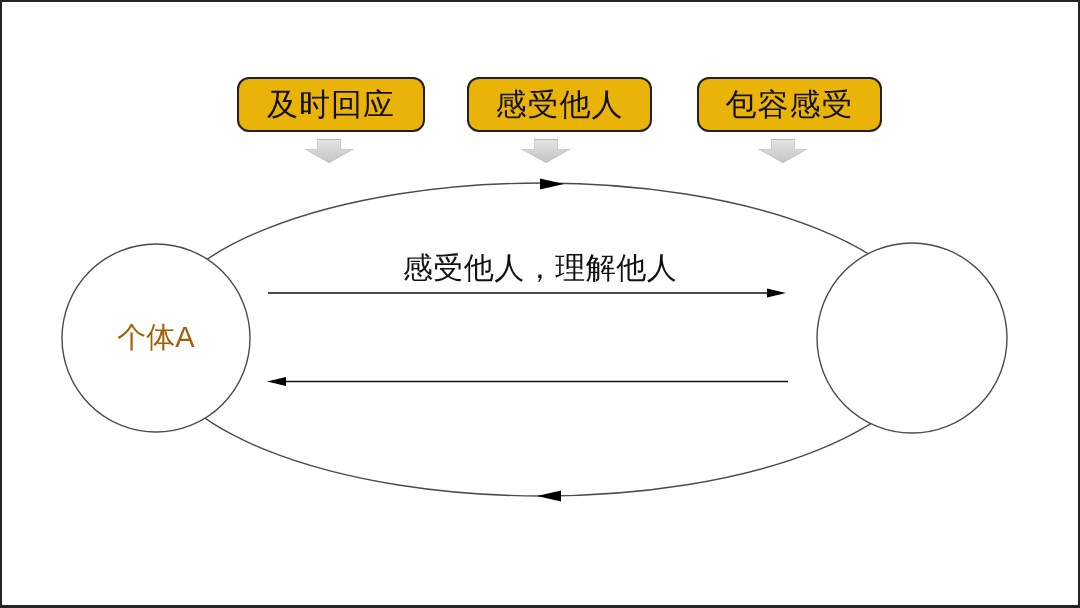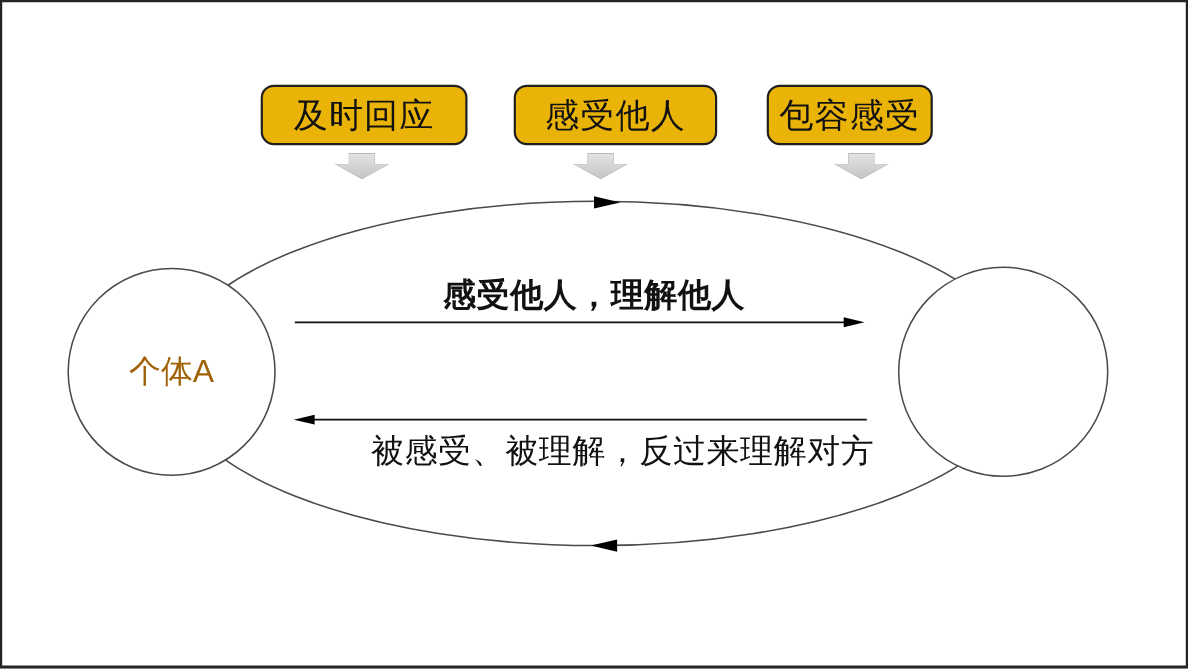--- a/index.html
+++ b/index.html
@@ -36,21 +36,21 @@
     background: #eab308;
     display: flex;
     align-items: center;
     justify-content: center;
     font-size: 31px;
     color: #111111;
     letter-spacing: 1px;
   }
   .top-box.pos-1 { left: 235px; width: 188px; }
   .top-box.pos-2 { left: 465px; width: 185px; }
-  .top-box.pos-3 { left: 695px; width: 151px; }
+  .top-box.pos-3 { left: 695px; width: 185px; }
 
   
   .down-arrow {
     position: absolute;
     top: 137px;
     width: 50px;
     height: 24px;
     clip-path: polygon(26% 0%, 74% 0%, 74% 42%, 100% 42%, 50% 100%, 0% 42%, 26% 42%);
     background: #b7b7b7;
   }
@@ -66,21 +66,21 @@
 
   
   .flow-label {
     position: absolute;
     transform: translateX(-50%);
     white-space: nowrap;
     font-size: 30px;
     color: #111111;
     letter-spacing: 0.5px;
   }
-  .flow-label.forward { left: 538px; top: 246px; font-weight: bold; }
+  .flow-label.forward { left: 538px; top: 246px; }
   .flow-label.backward { left: 564px; top: 388px; }
 
   
   .node-label {
     position: absolute;
     transform: translate(-50%, -50%);
     white-space: nowrap;
     font-size: 29px;
     color: #a16207;
   }
@@ -125,17 +125,16 @@
       <div class="fill"></div>
     </div>
   <div class="down-arrow pos-2">
       <div class="fill"></div>
     </div>
   <div class="down-arrow pos-3">
       <div class="fill"></div>
     </div>
 
   <div class="flow-label forward">感受他人，理解他人</div>
-  <div class="flow-label backward">被感受、被理解，反过来理解对方</div>
 
   <div class="node-label left">个体A</div>
 
 </div>
 
 </body></html>

